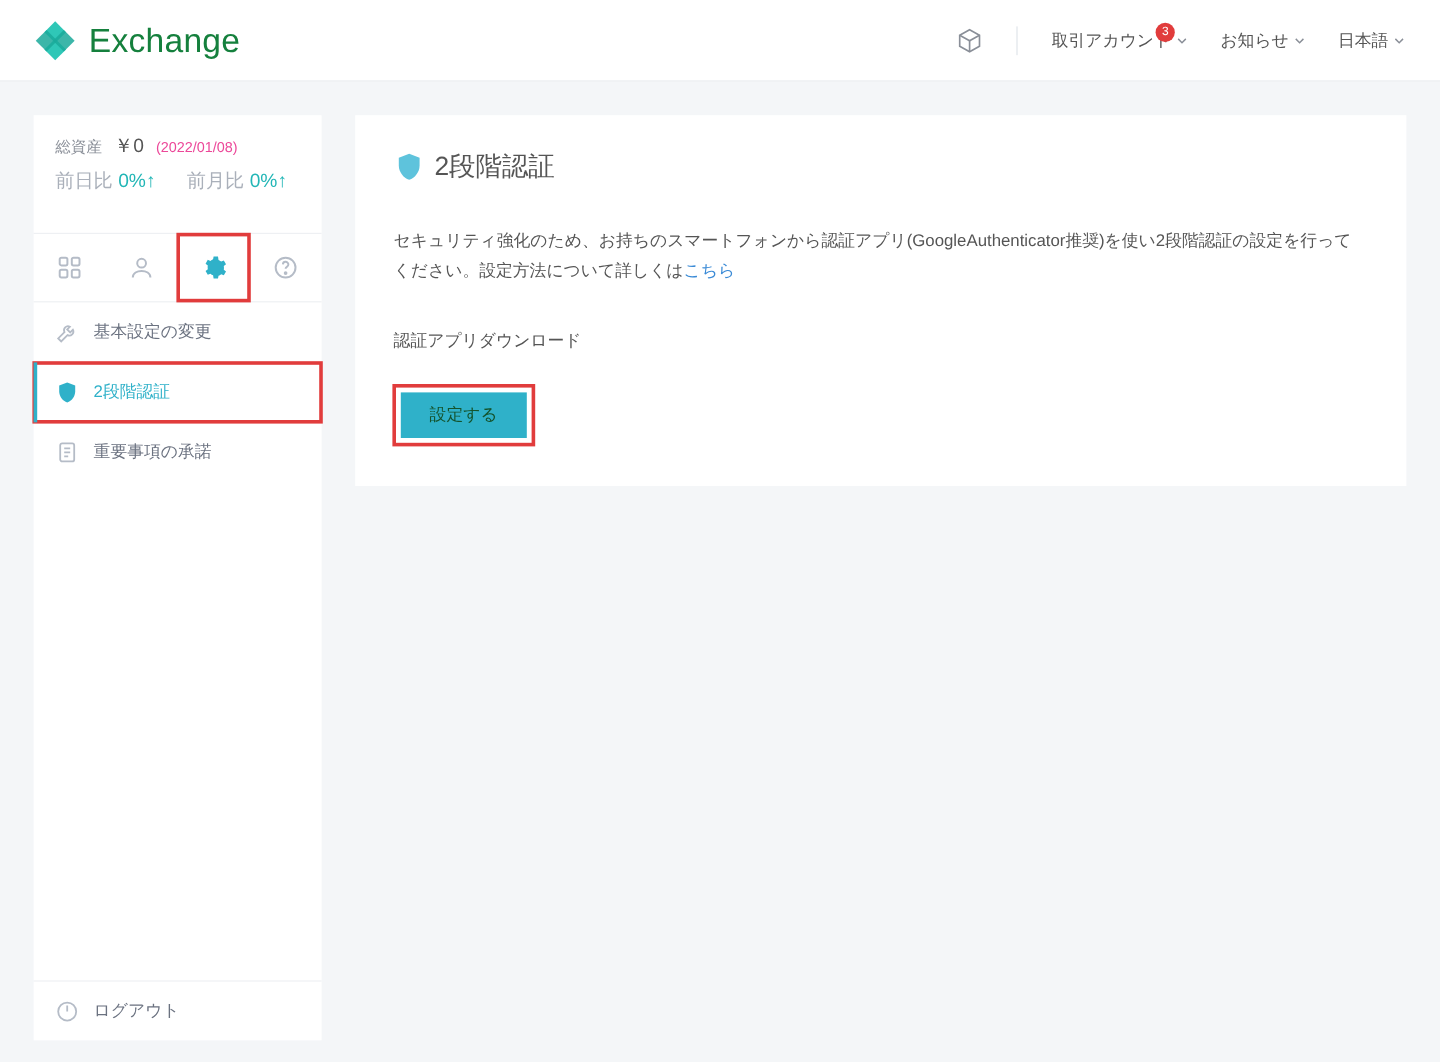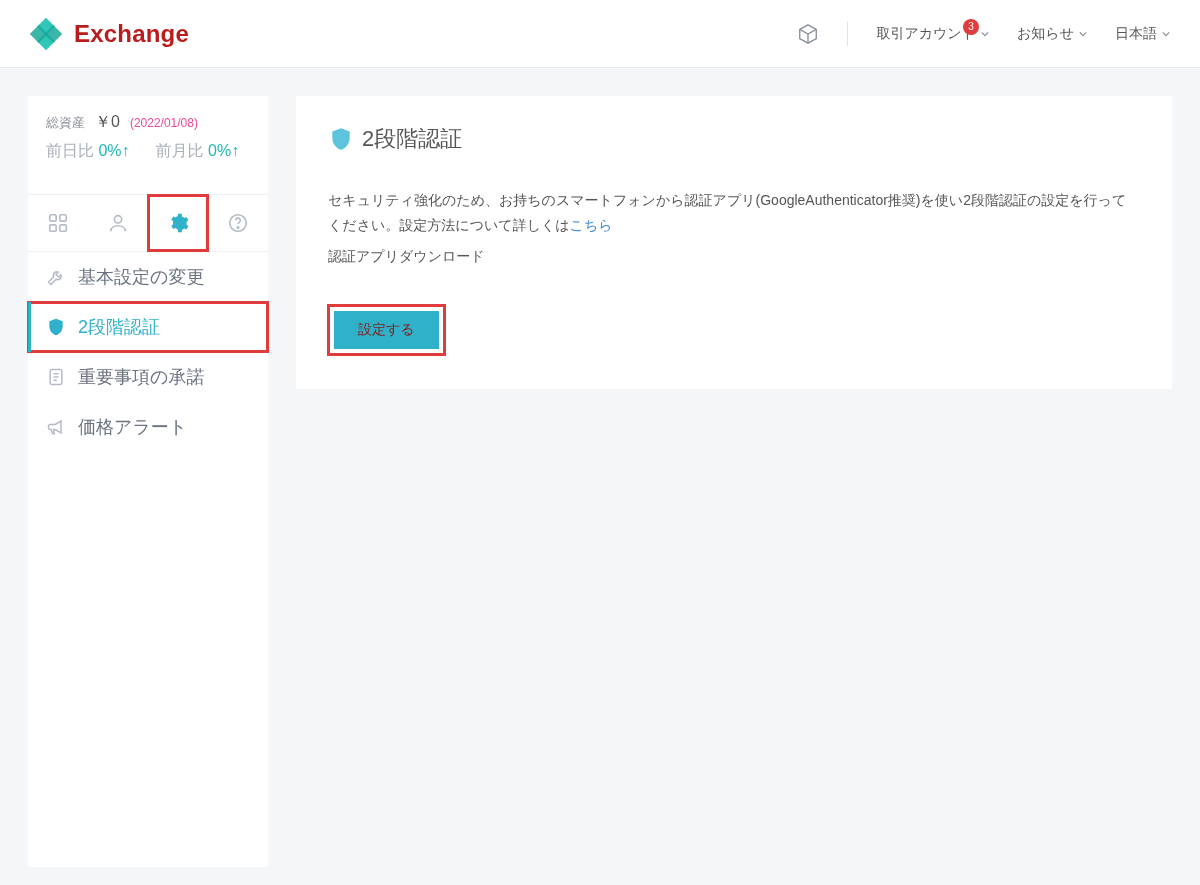--- a/index.html
+++ b/index.html
@@ -2,21 +2,21 @@
 <html><head>
   <meta charset="utf-8">
   <style>
     * { margin: 0; padding: 0; box-sizing: border-box; }
     body { font-family: -apple-system, BlinkMacSystemFont, "Segoe UI", "Hiragino Sans", "Meiryo", sans-serif; background: #f4f6f8; color: #333; width: 1200px; height: 885px; overflow: hidden; }
     
     
     .header { background: #fff; height: 68px; display: flex; align-items: center; justify-content: space-between; padding: 0 30px 0 28px; border-bottom: 1px solid #e8ebef; }
     .logo-wrap { display: flex; align-items: center; gap: 10px; }
     .logo-icon { width: 36px; height: 36px; }
-    .logo-text { font-size: 24px; color: #b91c1c; font-weight: 700; letter-spacing: 0.2px; }
+    .logo-text { font-size: 28px; color: #15803d; font-weight: 400; letter-spacing: 0.2px; }
     .header-right { display: flex; align-items: center; gap: 28px; color: #555; font-size: 14px; }
     .header-cube { width: 22px; height: 22px; }
     .header-sep { width: 1px; height: 24px; background: #e0e4e9; }
     .header-item { display: flex; align-items: center; gap: 5px; position: relative; cursor: pointer; }
     .chev { width: 8px; height: 8px; }
     .badge { position: absolute; top: -6px; right: 10px; width: 16px; height: 16px; border-radius: 50%; background: #e13c3c; color: #fff; font-size: 10px; display: flex; align-items: center; justify-content: center; }
     
     
     .layout { display: flex; padding: 28px 28px 18px 28px; gap: 28px; height: calc(885px - 68px); }
     .sidebar { width: 240px; background: #fff; display: flex; flex-direction: column; position: relative; }
@@ -35,39 +35,39 @@
     .side-tabs { display: flex; border-top: 1px solid #eef0f3; border-bottom: 1px solid #eef0f3; margin-top: 12px; }
     .side-tab { flex: 1; height: 56px; display: flex; align-items: center; justify-content: center; cursor: pointer; color: #b5bcc7; }
     .side-tab.active { color: #2fb1c9; }
     .side-tab svg { width: 22px; height: 22px; }
     
     
     .hl { outline: 3px solid #e13c3c; outline-offset: -2px; }
     
     
     .side-menu { display: flex; flex-direction: column; }
-    .menu-item { display: flex; align-items: center; gap: 12px; height: 50px; padding: 0 18px; font-size: 18px; color: #6b7280; cursor: pointer; position: relative; }
+    .menu-item { display: flex; align-items: center; gap: 12px; height: 50px; padding: 0 18px; font-size: 14px; color: #6b7280; cursor: pointer; position: relative; }
     .menu-item .micon { width: 20px; height: 20px; color: #b5bcc7; flex-shrink: 0; }
     .menu-item.active { color: #2fb1c9; }
     .menu-item.active .micon { color: #2fb1c9; }
     .menu-item.active::before { content: ""; position: absolute; left: 0; top: 0; bottom: 0; width: 3px; background: #2fb1c9; }
     
     
     .logout { margin-top: auto; border-top: 1px solid #eef0f3; }
     
     
     .page-title-row { display: flex; align-items: center; gap: 8px; margin-bottom: 34px; }
     .page-title-row .shield { width: 26px; height: 26px; color: #5ec3dc; }
     .page-title { font-size: 22px; color: #555; font-weight: 500; }
-    .desc { font-size: 14px; color: #555; line-height: 1.8; margin-bottom: 10px; }
+    .desc { font-size: 14px; color: #555; line-height: 1.8; margin-bottom: 37px; }
     .desc a { color: #3a8ad6; text-decoration: none; }
-    .dl-title { font-size: 14px; color: #555; margin-bottom: 19px; }
+    .dl-title { font-size: 14px; color: #555; margin-bottom: 8px; }
     .dl-link { display: block; font-size: 14px; color: #3a8ad6; text-decoration: none; line-height: 2; }
     .btn-wrap { margin-top: 20px; display: inline-block; padding: 6px; }
-    .btn-primary { background: #2fb1c9; color: #7f1d1d; border: none; padding: 10px 24px; font-size: 14px; cursor: pointer; }
+    .btn-primary { background: #2fb1c9; color: #14532d; border: none; padding: 10px 24px; font-size: 14px; cursor: pointer; }
   </style>
 </head>
 <body>
 
 <div class="header">
   <div class="logo-wrap">
     <svg class="logo-icon" viewBox="0 0 40 40">
       <polygon points="20,2 30,12 20,22 10,12" fill="#2fc7b7"></polygon>
       <polygon points="20,18 30,28 20,38 10,28" fill="#2fc7b7"></polygon>
       <polygon points="2,20 12,10 22,20 12,30" fill="#1aa99a" opacity="0.85"></polygon>
@@ -167,28 +167,29 @@
           </svg>
         <span>2段階認証</span>
       </div>
       <div class="menu-item">
         <svg class="micon" viewBox="0 0 24 24" fill="none" stroke="currentColor" stroke-width="1.8">
             <rect x="5" y="3" width="14" height="18" rx="2"></rect>
             <path d="M9 8h6M9 12h6M9 16h4"></path>
           </svg>
         <span>重要事項の承諾</span>
       </div>
-      <div class="menu-item">
-        <svg class="micon" viewBox="0 0 24 24" fill="none" stroke="currentColor" stroke-width="1.8">
-            <path d="M3 11v2a2 2 0 002 2h1l2 5h2l-1-5h2l7 4V5l-7 4H5a2 2 0 00-2 2z"></path>
-          </svg>
-        <span>価格アラート</span>
-      </div>
-    </div>
-
+    </div>
+
+    <div class="menu-item logout">
+      <svg class="micon" viewBox="0 0 24 24" fill="none" stroke="currentColor" stroke-width="1.8">
+          <circle cx="12" cy="12" r="9"></circle>
+          <path d="M12 6v6"></path>
+        </svg>
+      <span>ログアウト</span>
+    </div>
   </div>
 
   <div class="main">
     <div class="card">
       <div class="page-title-row">
         <svg class="shield" viewBox="0 0 24 24" fill="currentColor">
             <path d="M12 2 L20 5 V11 C20 16 16.5 20.5 12 22 C7.5 20.5 4 16 4 11 V5 Z"></path>
           </svg>
         <h1 class="page-title">2段階認証</h1>
       </div>

